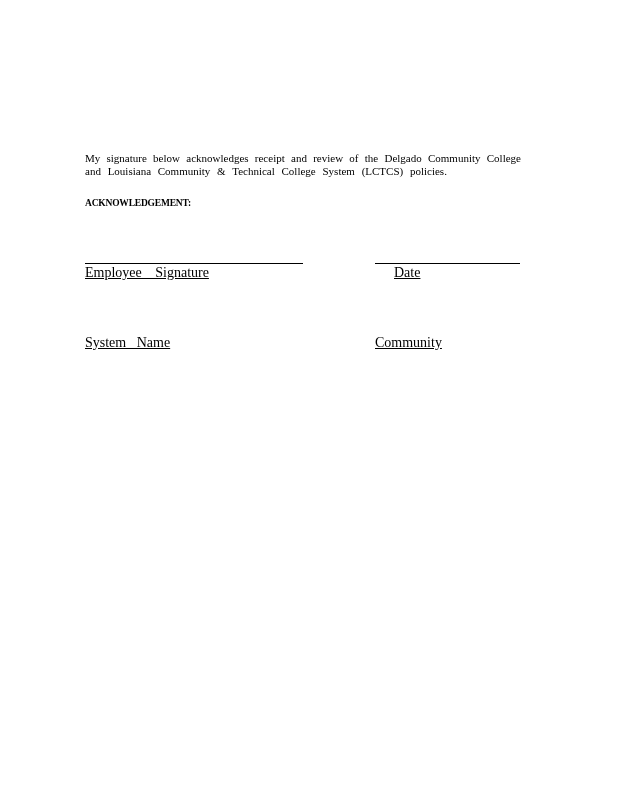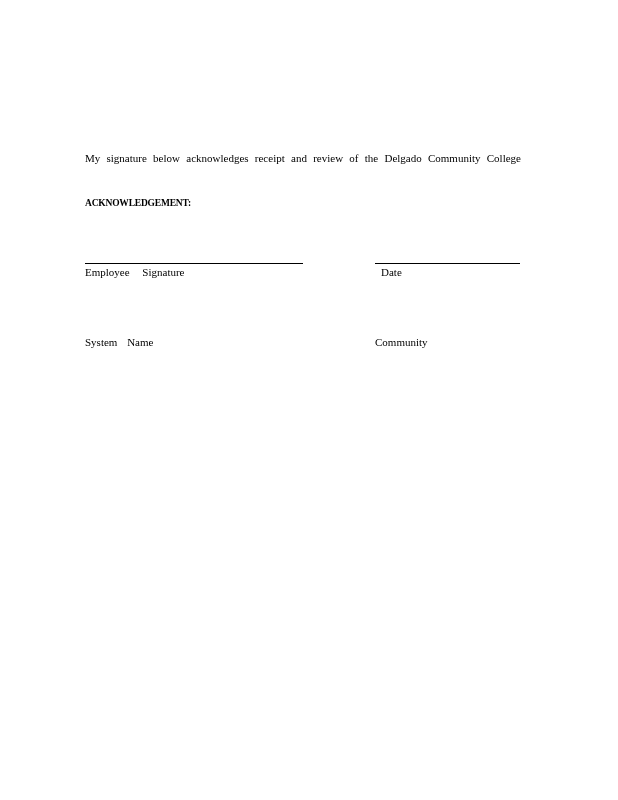--- a/index.html
+++ b/index.html
@@ -43,37 +43,39 @@
   }
   .rule {
     position: absolute;
     height: 0;
     border-top: 1px solid #000000;
   }
   .rule-employee { left: 85px;  top: 263px; width: 218px; }
   .rule-date     { left: 375px; top: 263px; width: 145px; }
   .field-label {
     position: absolute;
-    font-size: 11px;
+    font-size: 14px;
     line-height: 13px;
     color: #000000;
     white-space: nowrap;
+    text-decoration: underline;
   }
   .label-employee   { left: 85px;  top: 266px; word-spacing: 10px; }
-  .label-date       { left: 381px; top: 266px; }
+  .label-date       { left: 394px; top: 266px; }
   .label-print-name { left: 85px;  top: 336px; word-spacing: 7px; }
   .label-department { left: 375px; top: 336px; }
 </style>
 </head>
 <body>
 
 <div class="page">
 
   <div class="intro-para">
     <div class="intro-line-1">My signature below acknowledges receipt and review of the Delgado Community College</div>
+    <div class="intro-line-2">and Louisiana Community &amp; Technical College System (LCTCS) policies.</div>
   </div>
 
   <div class="ack-heading">ACKNOWLEDGEMENT:</div>
 
   <div class="rule rule-employee"></div>
 
   <div class="rule rule-date"></div>
 
   <div class="field-label label-employee">Employee Signature</div>
 

